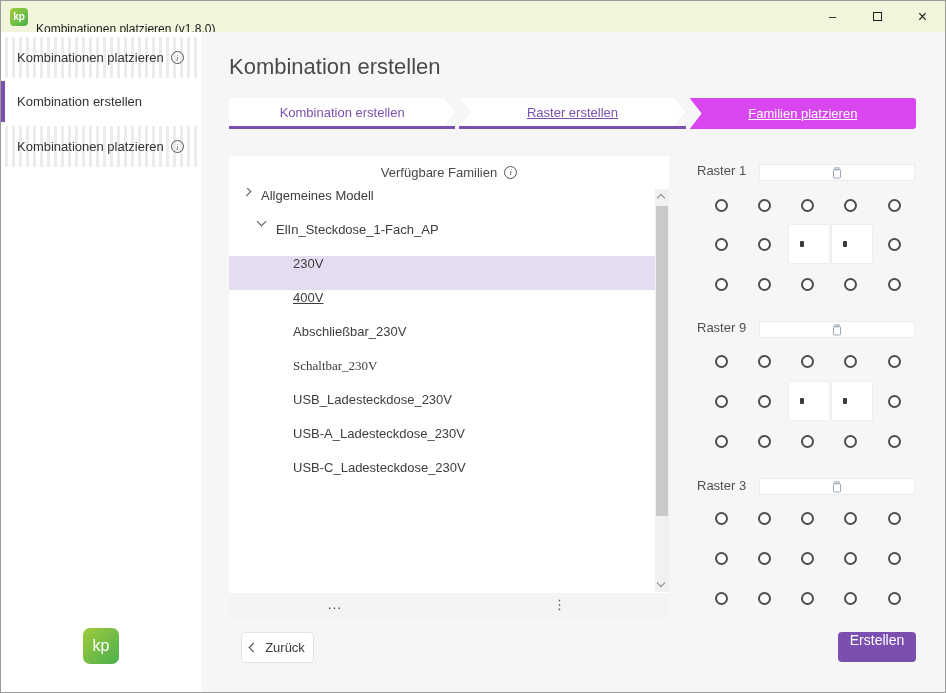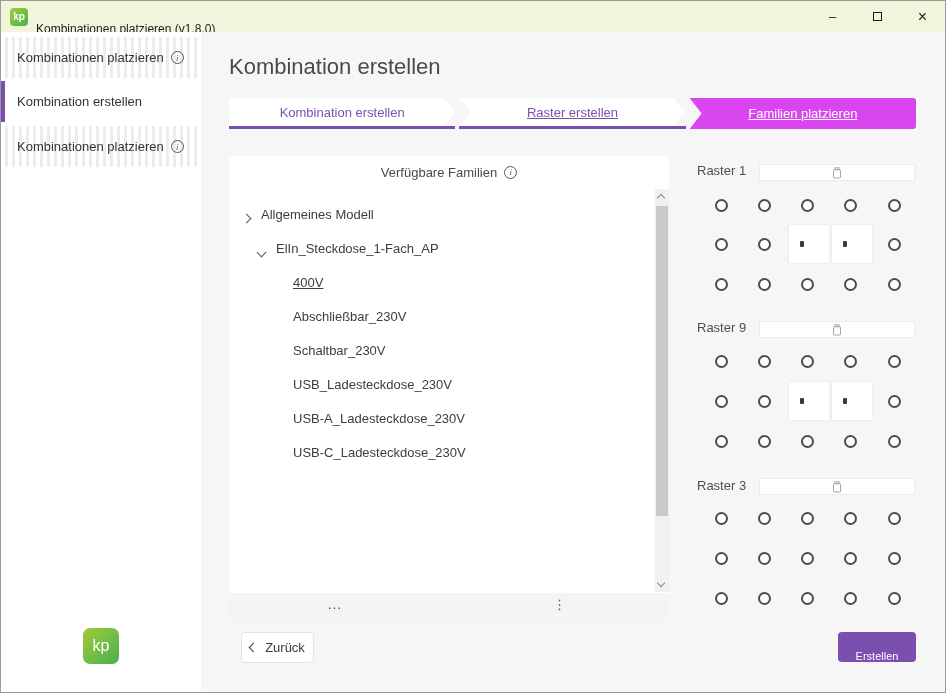--- a/index.html
+++ b/index.html
@@ -35,21 +35,21 @@
   .step-shape { position: absolute; top: 0; left: 0; right: 0; height: 28px; background: #fff; display: flex; align-items: center; justify-content: center; font-size: 13px; color: #7b4faf; }
   .step.first .step-shape { clip-path: polygon(0 0, calc(100% - 12px) 0, 100% 50%, calc(100% - 12px) 100%, 0 100%); }
   .step.mid .step-shape { clip-path: polygon(0 0, calc(100% - 12px) 0, 100% 50%, calc(100% - 12px) 100%, 0 100%, 12px 50%); text-decoration: underline; }
   .step-underline { position: absolute; left: 0; right: 0; bottom: 0; height: 3px; background: #7b4faf; }
   .step.active .step-shape { height: 31px; background: #d946ef; color: #fff; clip-path: polygon(0 0, 100% 0, 100% 100%, 0 100%, 12px 50%); border-radius: 0 3px 3px 0; }
 
   
   .families { position: absolute; left: 28px; top: 124px; width: 440px; height: 463px; background: #fff; }
   .fam-header { height: 32px; display: flex; align-items: center; justify-content: center; font-size: 13px; color: #4a4a4a; }
   .tree { position: absolute; top: 32px; left: 0; right: 14px; bottom: 26px; overflow: hidden; }
-  .tree-row { height: 34px; display: flex; align-items: flex-end; font-size: 13px; color: #3d3d3d; }
+  .tree-row { height: 34px; display: flex; align-items: flex-start; font-size: 13px; color: #3d3d3d; }
   .tree-row.selected { background: #e5dcf1; }
   .chev { width: 7px; height: 7px; border-right: 1.5px solid #555; border-bottom: 1.5px solid #555; display: inline-block; margin-right: 11px; flex: none; }
   .chev.collapsed { transform: rotate(-45deg); }
   .chev.expanded { transform: rotate(45deg); margin-top: -4px; }
   .fam-footer { position: absolute; left: 0; right: 0; bottom: 0; height: 26px; background: #f4f4f4; }
   .fam-more { position: absolute; left: 98px; top: 0; font-size: 15px; color: #555; line-height: 22px; }
   .fam-menu { position: absolute; left: 324px; top: 4px; font-size: 13px; color: #555; }
   .vscroll { position: absolute; top: 33px; right: 0; width: 14px; bottom: 27px; background: #f1f1f1; }
   .vthumb { position: absolute; top: 17px; left: 1px; right: 1px; height: 310px; background: #c9c9c9; }
   .scroll-arrow { position: absolute; left: 3px; width: 6px; height: 6px; border-right: 1.2px solid #888; border-bottom: 1.2px solid #888; }
@@ -59,21 +59,21 @@
   
   .raster-label { position: absolute; left: 496px; font-size: 13px; color: #4f4f4f; }
   .raster-input { position: absolute; left: 558px; width: 156px; height: 17px; background: #fff; border: 1px solid #ececec; display: flex; align-items: center; justify-content: center; }
   .radio { position: absolute; width: 13px; height: 13px; border: 2px solid #4c4c4c; border-radius: 50%; background: #fff; }
   .tile { position: absolute; width: 40px; height: 38px; background: #fff; box-shadow: 0 0 2px rgba(0,0,0,0.10); }
   .tile-glyph { position: absolute; left: 11px; top: 16px; width: 4px; height: 6px; background: #3a3a3a; border-radius: 1px; }
 
   
   .btn-back { position: absolute; left: 40px; top: 600px; width: 73px; height: 31px; background: #fff; border: 1px solid #e3e3e3; border-radius: 4px; display: flex; align-items: center; justify-content: center; font-size: 13px; color: #3a3a3a; }
   .back-chev { width: 7px; height: 7px; border-left: 1.5px solid #444; border-bottom: 1.5px solid #444; transform: rotate(45deg); margin-right: 8px; display: inline-block; }
-  .btn-create { position: absolute; left: 637px; top: 600px; width: 78px; height: 30px; background: #7b4faf; border: none; border-radius: 4px; color: #fff; display: flex; align-items: flex-end; justify-content: center; font-size: 11px; }
+  .btn-create { position: absolute; left: 637px; top: 600px; width: 78px; height: 30px; background: #7b4faf; border: none; border-radius: 4px; color: #fff; display: flex; align-items: flex-start; justify-content: center; font-size: 14px; }
 </style>
 </head>
 <body>
 
 <div class="window">
 
   <div class="titlebar">
     <div class="app-icon">kp</div>
     <div class="title-text">Kombinationen platzieren (v1.8.0)</div>
     <div class="win-controls">
@@ -129,27 +129,30 @@
       </div>
       <div class="tree" id="tree">
           <div class="tree-row" style="padding-left: 14px;">
             <span class="chev collapsed"></span>
             <span>Allgemeines Modell</span>
           </div>
           <div class="tree-row" style="padding-left: 29px;">
             <span class="chev expanded"></span>
             <span>ElIn_Steckdose_1-Fach_AP</span>
           </div>
+          <div class="tree-row selected" style="padding-left: 64px;">
+            <span>230V</span>
+          </div>
           <div class="tree-row" style="padding-left: 64px; text-decoration: underline;">
             <span>400V</span>
           </div>
           <div class="tree-row" style="padding-left: 64px;">
             <span>Abschließbar_230V</span>
           </div>
-          <div class="tree-row" style="padding-left: 64px;">
+          <div class="tree-row" style="padding-left: 64px; font-family: Liberation Serif, serif;">
             <span>Schaltbar_230V</span>
           </div>
           <div class="tree-row" style="padding-left: 64px;">
             <span>USB_Ladesteckdose_230V</span>
           </div>
           <div class="tree-row" style="padding-left: 64px;">
             <span>USB-A_Ladesteckdose_230V</span>
           </div>
           <div class="tree-row" style="padding-left: 64px;">
             <span>USB-C_Ladesteckdose_230V</span>

